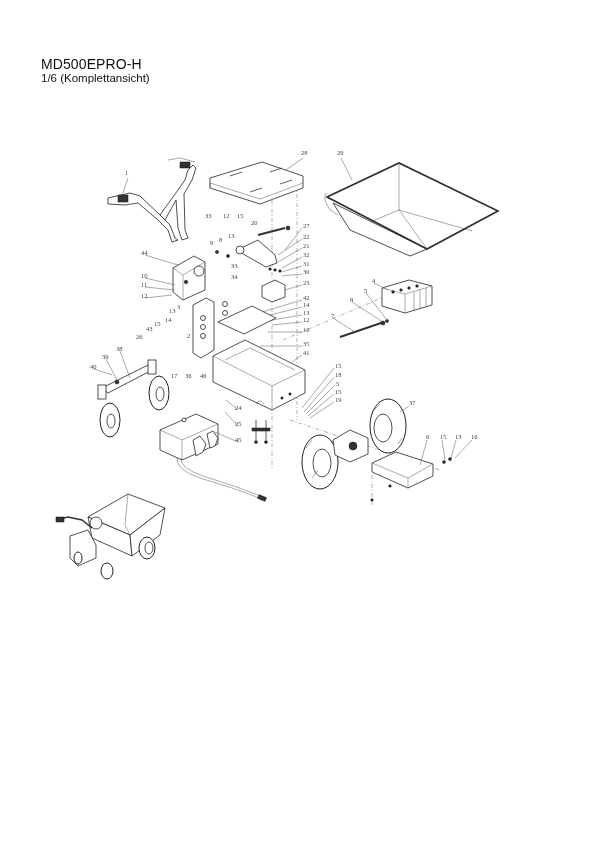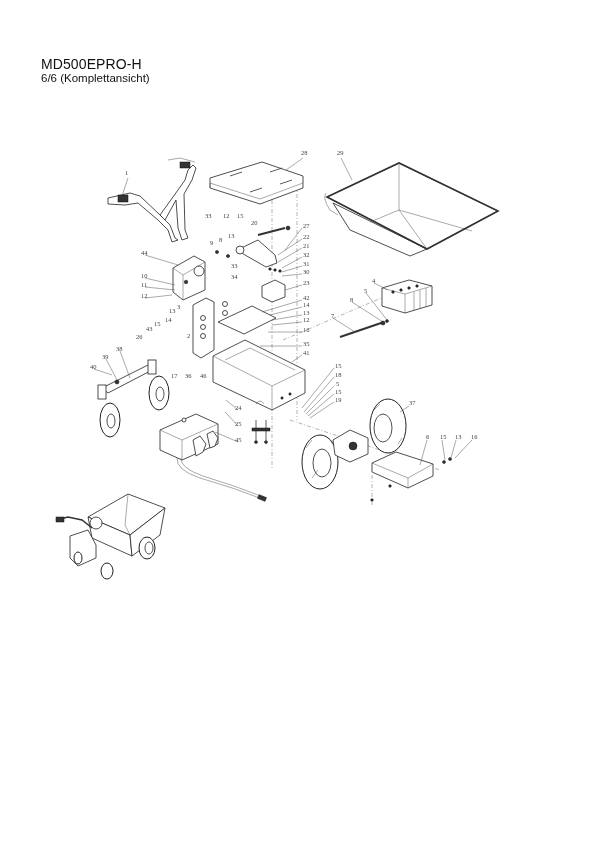--- a/index.html
+++ b/index.html
@@ -12,21 +12,21 @@
   .thin { stroke:#555; stroke-width:0.5; fill:none; }
   .dash { stroke:#666; stroke-width:0.5; fill:none; stroke-dasharray:4 2 1 2; }
   .fill { fill:#fff; stroke:#222; stroke-width:0.8; }
   .dark { fill:#333; stroke:#111; stroke-width:0.5; }
   .tire { fill:#fff; stroke:#222; stroke-width:1; }
 </style>
 </head>
 <body>
 
 <div class="title">MD500EPRO-H</div>
-<div class="subtitle">6/6 (Komplettansicht)</div>
+<div class="subtitle">1/6 (Komplettansicht)</div>
 
 <svg class="diagram" width="600" height="849" viewBox="0 0 600 849" xmlns="http://www.w3.org/2000/svg">
 
   <g>
     <line class="dash" x1="297" y1="185" x2="297" y2="420"></line>
     <line class="dash" x1="272" y1="200" x2="272" y2="470"></line>
     <line class="dash" x1="283" y1="340" x2="400" y2="290"></line>
     <line class="dash" x1="290" y1="420" x2="440" y2="470"></line>
     <line class="dash" x1="372" y1="475" x2="372" y2="505"></line>
   </g>

